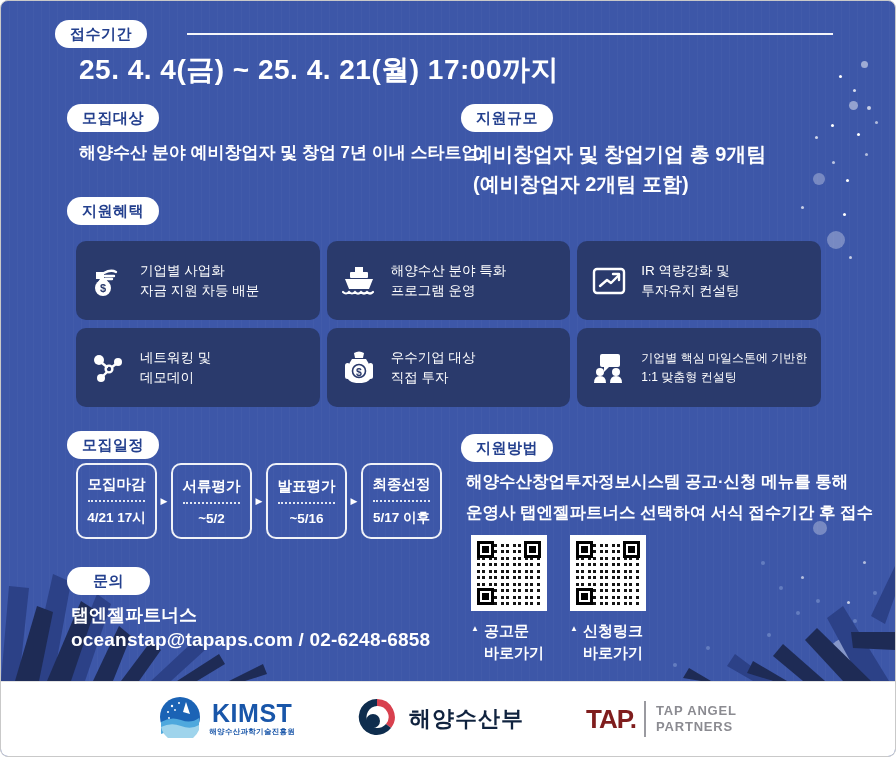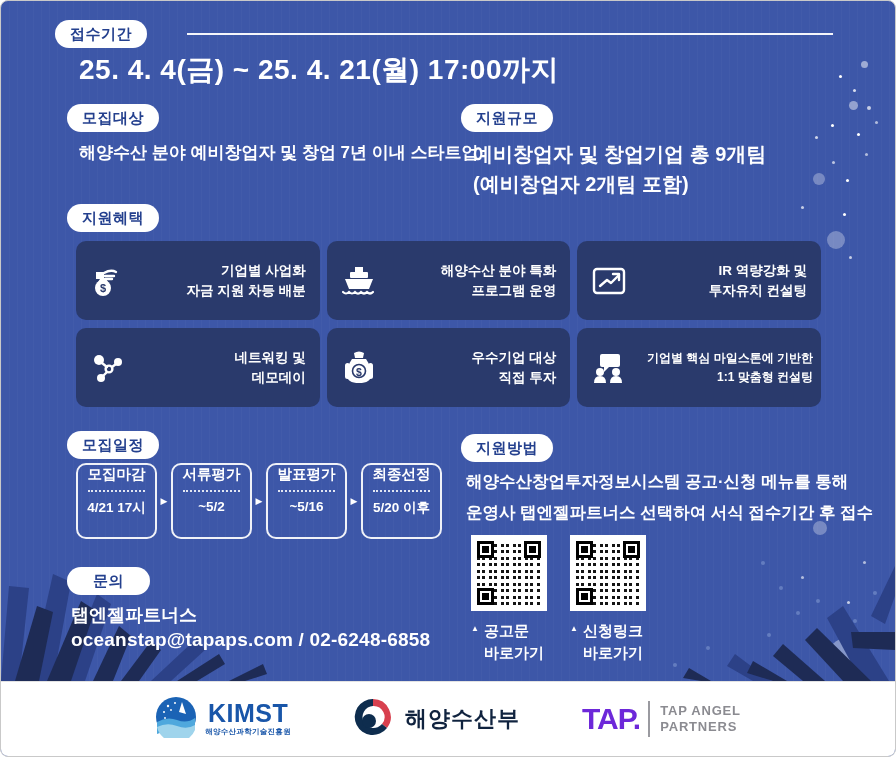--- a/index.html
+++ b/index.html
@@ -37,40 +37,40 @@
     font-size:28px; font-weight:bold; letter-spacing:0.5px;
   }
 
   
   .target-badge { position:absolute; left:66px; top:103px; }
   .target-text { position:absolute; left:78px; top:140px; color:#ffffff; font-size:17px; font-weight:bold; }
   .scale-badge { position:absolute; left:460px; top:103px; }
   .scale-text { position:absolute; left:472px; top:138px; color:#ffffff; font-size:20px; font-weight:bold; line-height:30px; }
 
   
-  .benefit-badge { position:absolute; left:66px; top:203px; }
+  .benefit-badge { position:absolute; left:66px; top:196px; }
   .benefit-grid {
     position:absolute; left:75px; top:240px; width:745px;
     display:grid; grid-template-columns:repeat(3,1fr); gap:8px 7px;
   }
   .card {
     height:79px; background:#2a3a6c; border-radius:10px;
     display:flex; align-items:center; color:#ffffff;
   }
   .card .icon-box { width:64px; display:flex; justify-content:center; align-items:center; flex:none; }
-  .card .card-text { flex:1; text-align:right; font-size:13.5px; font-weight:bold; line-height:20px; padding-right:14px; }
+  .card .card-text { flex:1; text-align:left; font-size:13.5px; font-weight:normal; line-height:20px; padding-right:14px; }
   .card.small-text .card-text { font-size:12px; line-height:19px; padding-right:8px; }
   .card svg { display:block; }
 
   
   .sched-badge { position:absolute; left:66px; top:430px; }
   .sched-row { position:absolute; left:75px; top:462px; display:flex; align-items:center; }
   .step {
     width:81px; height:76px; border:2px solid rgba(255,255,255,0.92); border-radius:10px;
-    display:flex; flex-direction:column; align-items:center; justify-content:flex-start; color:#ffffff;
+    display:flex; flex-direction:column; align-items:center; justify-content:center; color:#ffffff;
   }
   .step .s-title { font-size:14.5px; font-weight:bold; }
   .step .s-dots { width:57px; border-top:2px dotted rgba(255,255,255,0.85); margin:6px 0 7px; }
   .step .s-date { font-size:13.5px; font-weight:bold; }
   .arrow { width:14px; text-align:center; color:#ffffff; font-size:9px; }
 
   
   .method-badge { position:absolute; left:460px; top:433px; }
   .method-text { position:absolute; left:465px; top:465px; color:#ffffff; font-size:16.5px; font-weight:bold; line-height:31px; }
   .qr-wrap { position:absolute; top:534px; }
@@ -99,21 +99,21 @@
   .footer {
     position:absolute; left:0; right:0; bottom:0; height:75px; background:#ffffff;
     display:flex; align-items:center; justify-content:center; gap:62px;
     border-top:1px solid #e3e3e3;
   }
   .logo-block { display:flex; align-items:center; }
   .mof-text { font-size:22px; font-weight:bold; color:#10233f; margin-left:12px; letter-spacing:1px; }
   .kimst-txt { margin-left:8px; display:flex; flex-direction:column; align-items:center; }
   .kimst-name { font-size:25px; font-weight:bold; color:#1956a9; letter-spacing:0.5px; line-height:24px; }
   .kimst-sub { font-size:7.5px; color:#1956a9; font-weight:bold; margin-top:2px; letter-spacing:0.3px; }
-  .tap-name { font-size:30px; font-weight:900; color:#6d28d9; letter-spacing:-1px; }
+  .tap-name { font-size:26px; font-weight:900; color:#7f1d1d; letter-spacing:-1px; }
   .tap-div { width:2px; height:36px; background:#9a9aa0; margin:0 10px 0 8px; }
   .tap-sub { color:#8b8b91; font-size:13px; font-weight:bold; line-height:16px; letter-spacing:0.8px; }
 </style>
 </head>
 <body>
 
 <div class="poster">
 
   <div class="decor">
 
@@ -312,21 +312,21 @@
     <div class="arrow">▶</div>
     <div class="step">
       <div class="s-title">발표평가</div>
       <div class="s-dots"></div>
       <div class="s-date">~5/16</div>
     </div>
     <div class="arrow">▶</div>
     <div class="step">
       <div class="s-title">최종선정</div>
       <div class="s-dots"></div>
-      <div class="s-date">5/20 이후</div>
+      <div class="s-date">5/17 이후</div>
     </div>
   </div>
 
   <span class="badge method-badge">지원방법</span>
   <div class="method-text">
     <div>해양수산창업투자정보시스템 공고·신청 메뉴를 통해</div>
     <div>운영사 탭엔젤파트너스 선택하여 서식 접수기간 후 접수</div>
   </div>
 
   <div class="qr-wrap q1">

